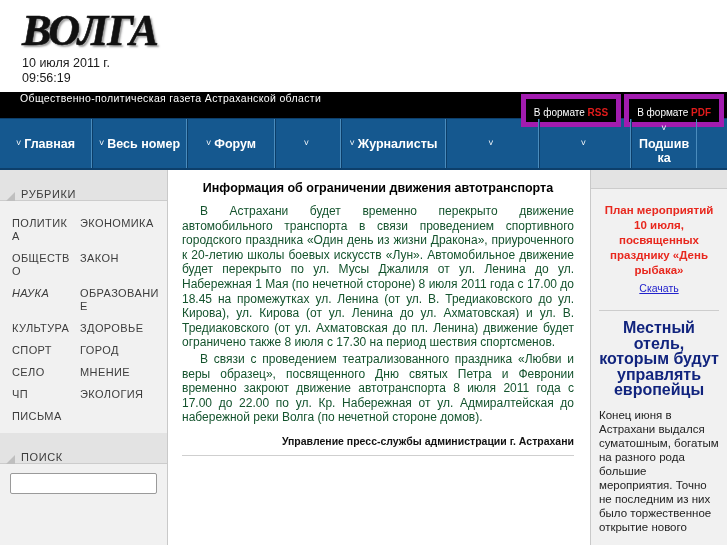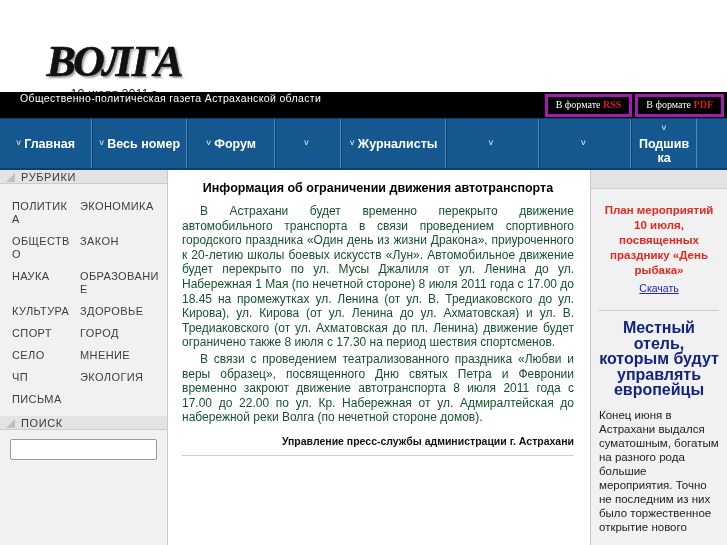--- a/index.html
+++ b/index.html
@@ -26,22 +26,21 @@
   .masthead {
     height: 92px;
     background: #ffffff;
     position: relative;
   }
   .logo-wrap {
     position: absolute;
     left: 22px;
     top: 8px;
     width: 185px;
-    text-align: center;
-    margin-top: 31px;
+    text-align: left;
   }
   .logo {
     font-family: "Liberation Serif", "DejaVu Serif", serif;
     font-weight: bold;
     font-style: italic;
     font-size: 44px;
     line-height: 46px;
     letter-spacing: -1px;
     color: #111;
     text-shadow: 2px 2px 2px rgba(140,140,140,0.85);
@@ -76,28 +75,27 @@
     white-space: nowrap;
   }
   .format-btns {
     position: absolute;
     right: 3px;
     top: 2px;
     display: flex;
     gap: 3px;
   }
   .format-btn {
-    border: 3px solid #a21caf;
+    border: 5px solid #a21caf;
     background: #000;
     color: #ffffff;
     font-size: 10px;
-    padding: 2px 8px 3px 8px;
+    padding: 8px 8px 3px 8px;
     white-space: nowrap;
     line-height: 12px;
-    font-family: Liberation Serif, serif;
   }
   .format-btn .tag-rss { color: #e01b1b; font-weight: bold; }
   .format-btn .tag-pdf { color: #e01b1b; font-weight: bold; margin-top: 8px; }
 
   
   .nav {
     height: 52px;
     background: #15588f;
     display: flex;
     border-top: 1px solid #0d3f6b;
@@ -164,23 +162,23 @@
     min-width: 137px;
     border-left: 1px solid #c9c9c9;
     background: #f1f1f1;
     box-sizing: border-box;
   }
 
   
   .panel-head {
     background: #e3e3e3;
     border-bottom: 1px solid #cccccc;
-    height: 14px;
-    display: flex;
-    align-items: center;
+    height: 31px;
+    display: flex;
+    align-items: flex-end;
     padding-left: 6px;
     box-sizing: border-box;
   }
   .panel-head .corner {
     width: 0; height: 0;
     border-left: 9px solid transparent;
     border-bottom: 9px solid #bfbfbf;
     margin-right: 6px;
     position: relative;
     top: 1px;
@@ -358,21 +356,21 @@
       <div class="panel-head">
         <span class="corner"></span>
         <span class="panel-title">РУБРИКИ</span>
       </div>
 
       <div class="rubrics" id="rubrics-root">
           <a class="rubric" href="#" style="text-decoration: none;">ПОЛИТИКА</a>
           <a class="rubric" href="#" style="text-decoration: none;">ЭКОНОМИКА</a>
           <a class="rubric" href="#" style="text-decoration: none;">ОБЩЕСТВО</a>
           <a class="rubric" href="#" style="text-decoration: none;">ЗАКОН</a>
-          <a class="rubric" href="#" style="text-decoration: none;">НАУКА</a>
+          <a class="rubric" href="#" style="text-decoration: none; font-style: italic;">НАУКА</a>
           <a class="rubric" href="#" style="text-decoration: none;">ОБРАЗОВАНИЕ</a>
           <a class="rubric" href="#" style="text-decoration: none;">КУЛЬТУРА</a>
           <a class="rubric" href="#" style="text-decoration: none;">ЗДОРОВЬЕ</a>
           <a class="rubric" href="#" style="text-decoration: none;">СПОРТ</a>
           <a class="rubric" href="#" style="text-decoration: none;">ГОРОД</a>
           <a class="rubric" href="#" style="text-decoration: none;">СЕЛО</a>
           <a class="rubric" href="#" style="text-decoration: none;">МНЕНИЕ</a>
           <a class="rubric" href="#" style="text-decoration: none;">ЧП</a>
           <a class="rubric" href="#" style="text-decoration: none;">ЭКОЛОГИЯ</a>
           <a class="rubric" href="#" style="text-decoration: none;">ПИСЬМА</a>

